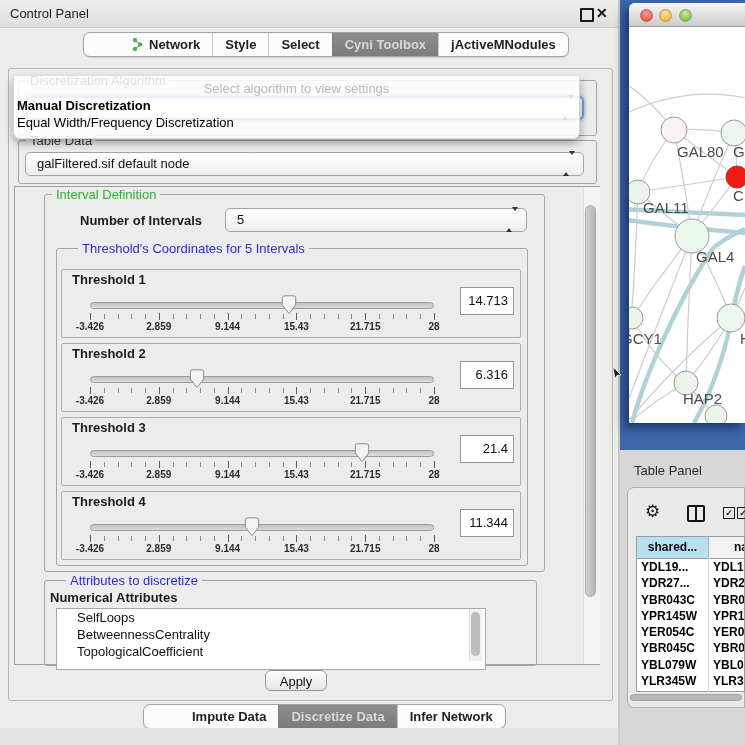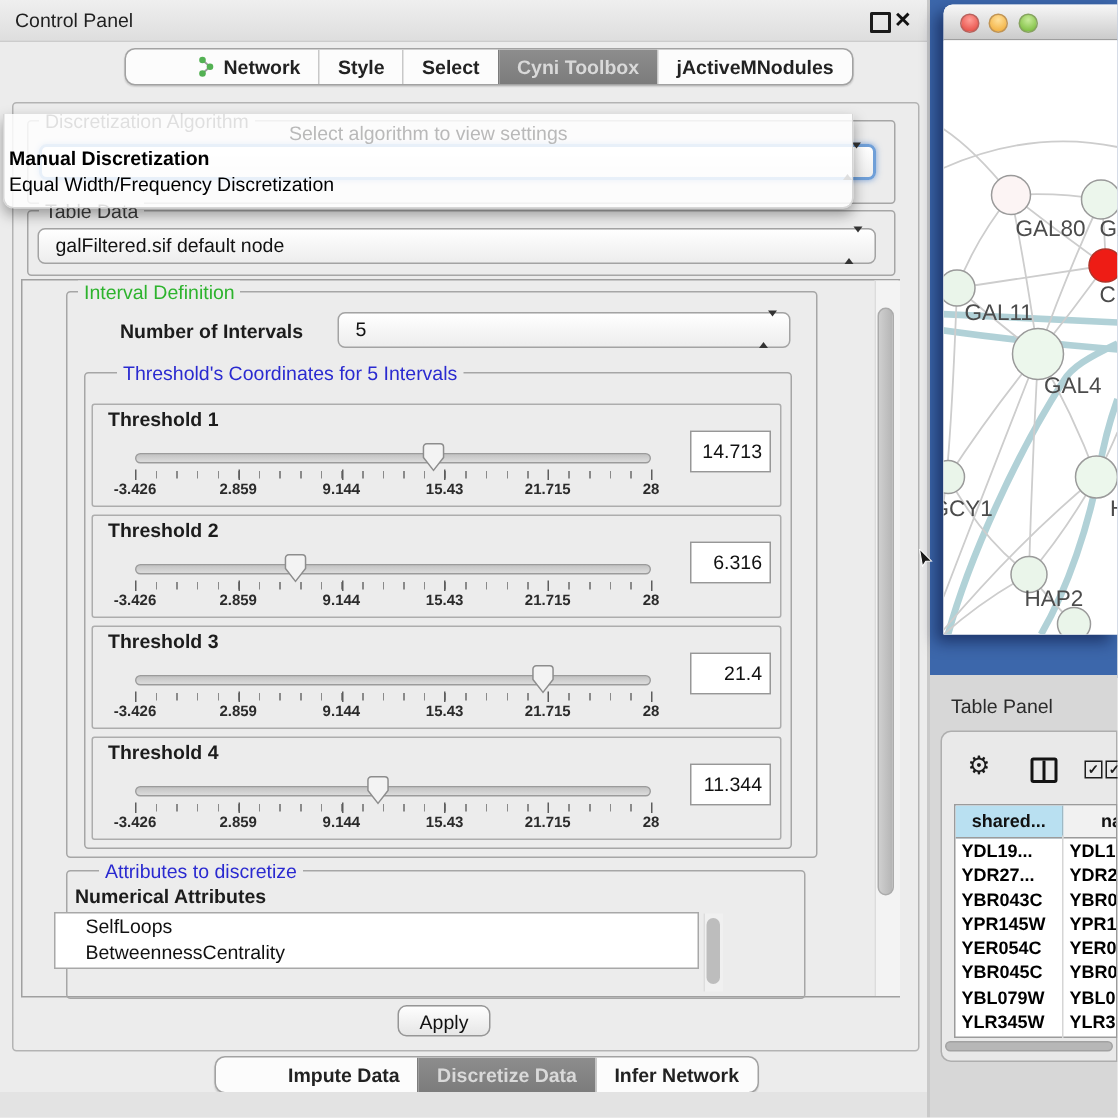--- a/index.html
+++ b/index.html
@@ -43,21 +43,21 @@
     border:1px solid #a3a3a3;border-radius:5px;box-sizing:border-box;}
   .combo .txt{position:absolute;left:11px;top:0;line-height:22px;font-size:13px;color:#111;white-space:nowrap;}
   .combo .spin{position:absolute;right:8px;top:50%;transform:translateY(-50%);}
   .spin .up{width:0;height:0;border-left:3.5px solid transparent;border-right:3.5px solid transparent;
     border-bottom:4.5px solid #333;margin-bottom:2px;}
   .spin .dn{width:0;height:0;border-left:3.5px solid transparent;border-right:3.5px solid transparent;
     border-top:4.5px solid #333;}
   .combo.ring{border:2px solid #6f9fd8;box-shadow:0 0 4px rgba(90,140,210,0.8);}
 
   
-  #popup{left:2px;top:76px;width:565px;height:62px;background:rgba(255,255,255,0.84);
+  #popup{left:13px;top:76px;width:565px;height:62px;background:rgba(255,255,255,0.84);
     border:1px solid #d6d6d6;border-top:none;border-radius:0 0 7px 7px;
     box-shadow:0 4px 9px rgba(0,0,0,0.35);z-index:50;}
   #popup .hdr{position:absolute;left:0;top:5px;width:100%;text-align:center;
     font-size:13px;color:#b9b9b9;}
   .dd-item{position:absolute;left:3px;font-size:13px;color:#000;white-space:nowrap;}
   .dd-item.b{font-weight:bold;}
 
   
   #scrollpane{left:14px;top:186px;width:586px;height:479px;border:1px solid #a0a0a0;
     background:#ececec;box-sizing:border-box;}
@@ -76,21 +76,21 @@
     background:repeating-linear-gradient(90deg,#8a8a8a 0,#8a8a8a 1px,transparent 1px,transparent 13.76px);}
   .thr-major{position:absolute;top:43px;width:1px;height:7px;background:#5d5d5d;}
   .thr-ticklabel{position:absolute;top:51px;transform:translateX(-50%);font-size:10px;
     font-weight:bold;color:#2b2b2b;white-space:nowrap;}
   .thr-thumb{position:absolute;top:25px;width:16px;height:20px;}
   .thr-value{position:absolute;left:398px;top:17px;width:54px;height:28px;background:#fff;
     border:1px solid #979797;box-sizing:border-box;font-size:13px;color:#111;
     text-align:right;line-height:26px;padding-right:5px;}
 
   
-  #attr-list{left:36px;top:608px;width:430px;height:38px;background:#ffffff;
+  #attr-list{left:56px;top:608px;width:430px;height:62px;background:#ffffff;
     border:1px solid #a8a8a8;overflow:hidden;box-sizing:border-box;}
   .attr-item{padding-left:20px;font-size:13px;line-height:17px;color:#111;white-space:nowrap;}
   #attr-scroll{left:469px;top:609px;width:12px;height:52px;background:#f0f0f0;border-left:1px solid #ddd;}
   #attr-thumb{left:471px;top:612px;width:9px;height:44px;border-radius:5px;background:#bdbdbd;}
 
   
   #apply-btn{left:265px;top:670px;width:62px;height:21px;border:1px solid #969696;border-radius:6px;
     background:linear-gradient(#fefefe,#e6e6e6);font-size:13px;color:#111;text-align:center;
     line-height:21px;box-sizing:border-box;}
 

